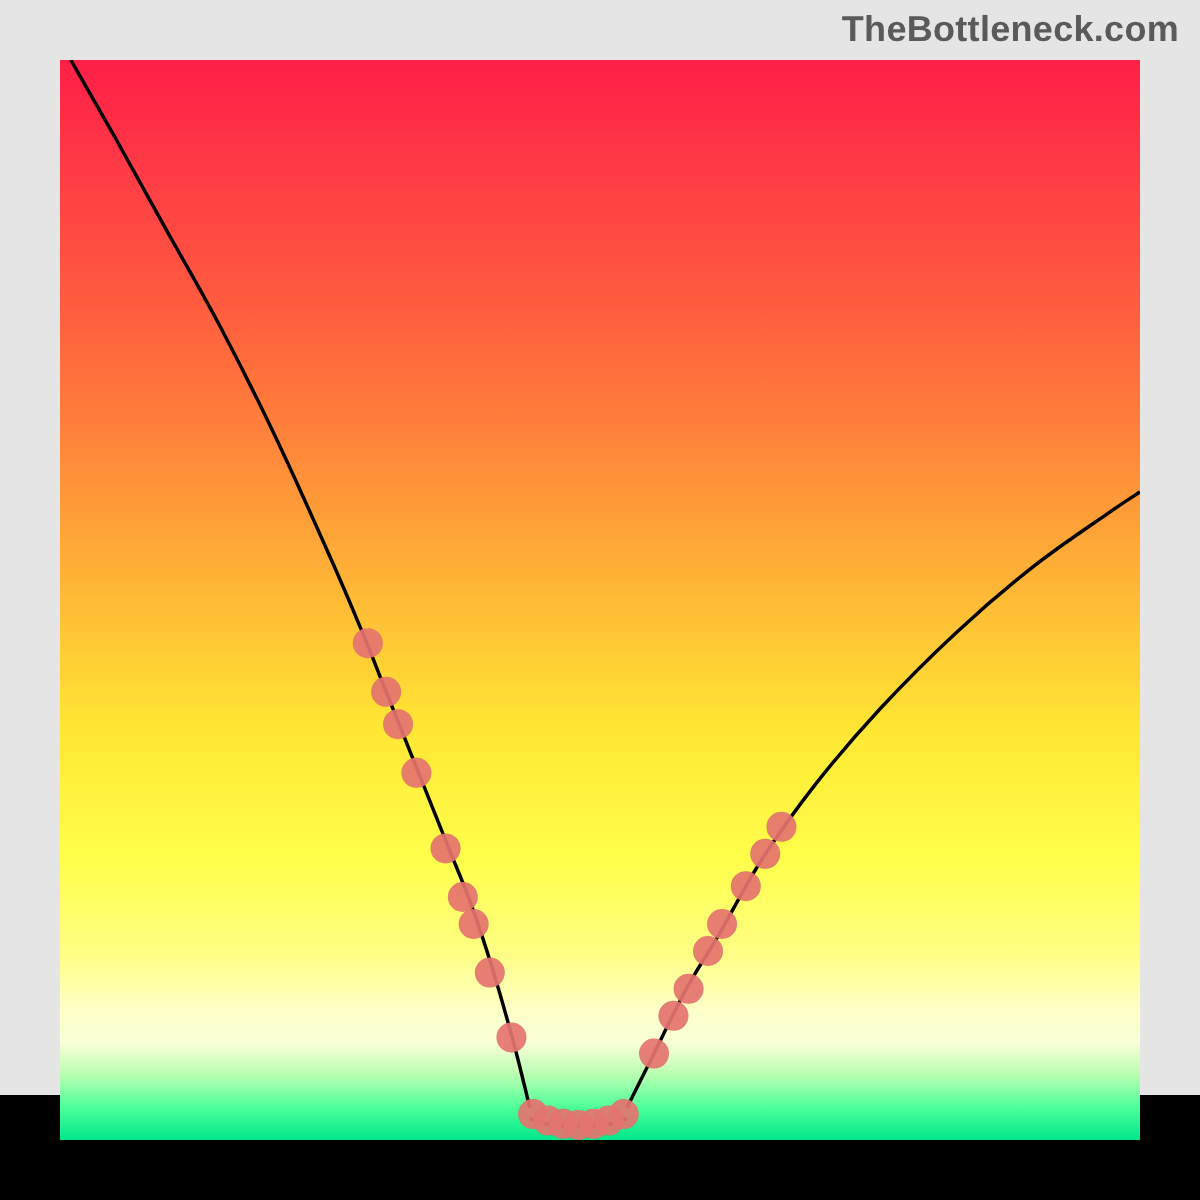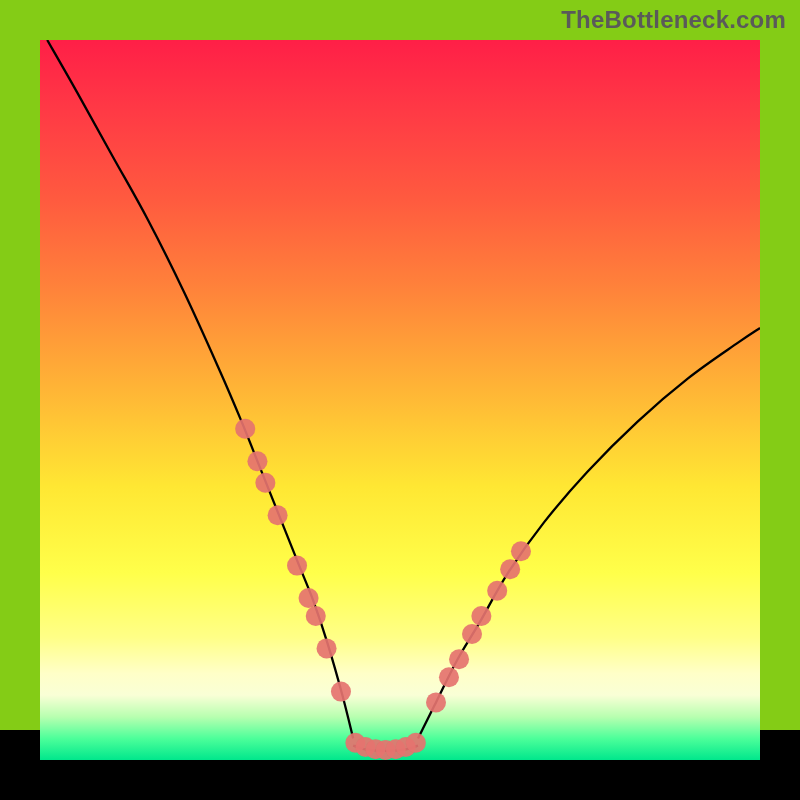--- a/index.html
+++ b/index.html
@@ -8,21 +8,21 @@
     width: 800px;
     height: 800px;
     overflow: hidden;
     background: #000;
     font-family: Arial, Helvetica, sans-serif;
   }
   .frame {
     position: relative;
     width: 800px;
     height: 730px;
-    background: #84cc16;
+    background: #e5e5e5;
   }
   .watermark {
     position: absolute;
     top: 6px;
     right: 14px;
     font-size: 24px;
     font-weight: 600;
     color: #5a5a5a;
     letter-spacing: 0.2px;
     z-index: 5;

